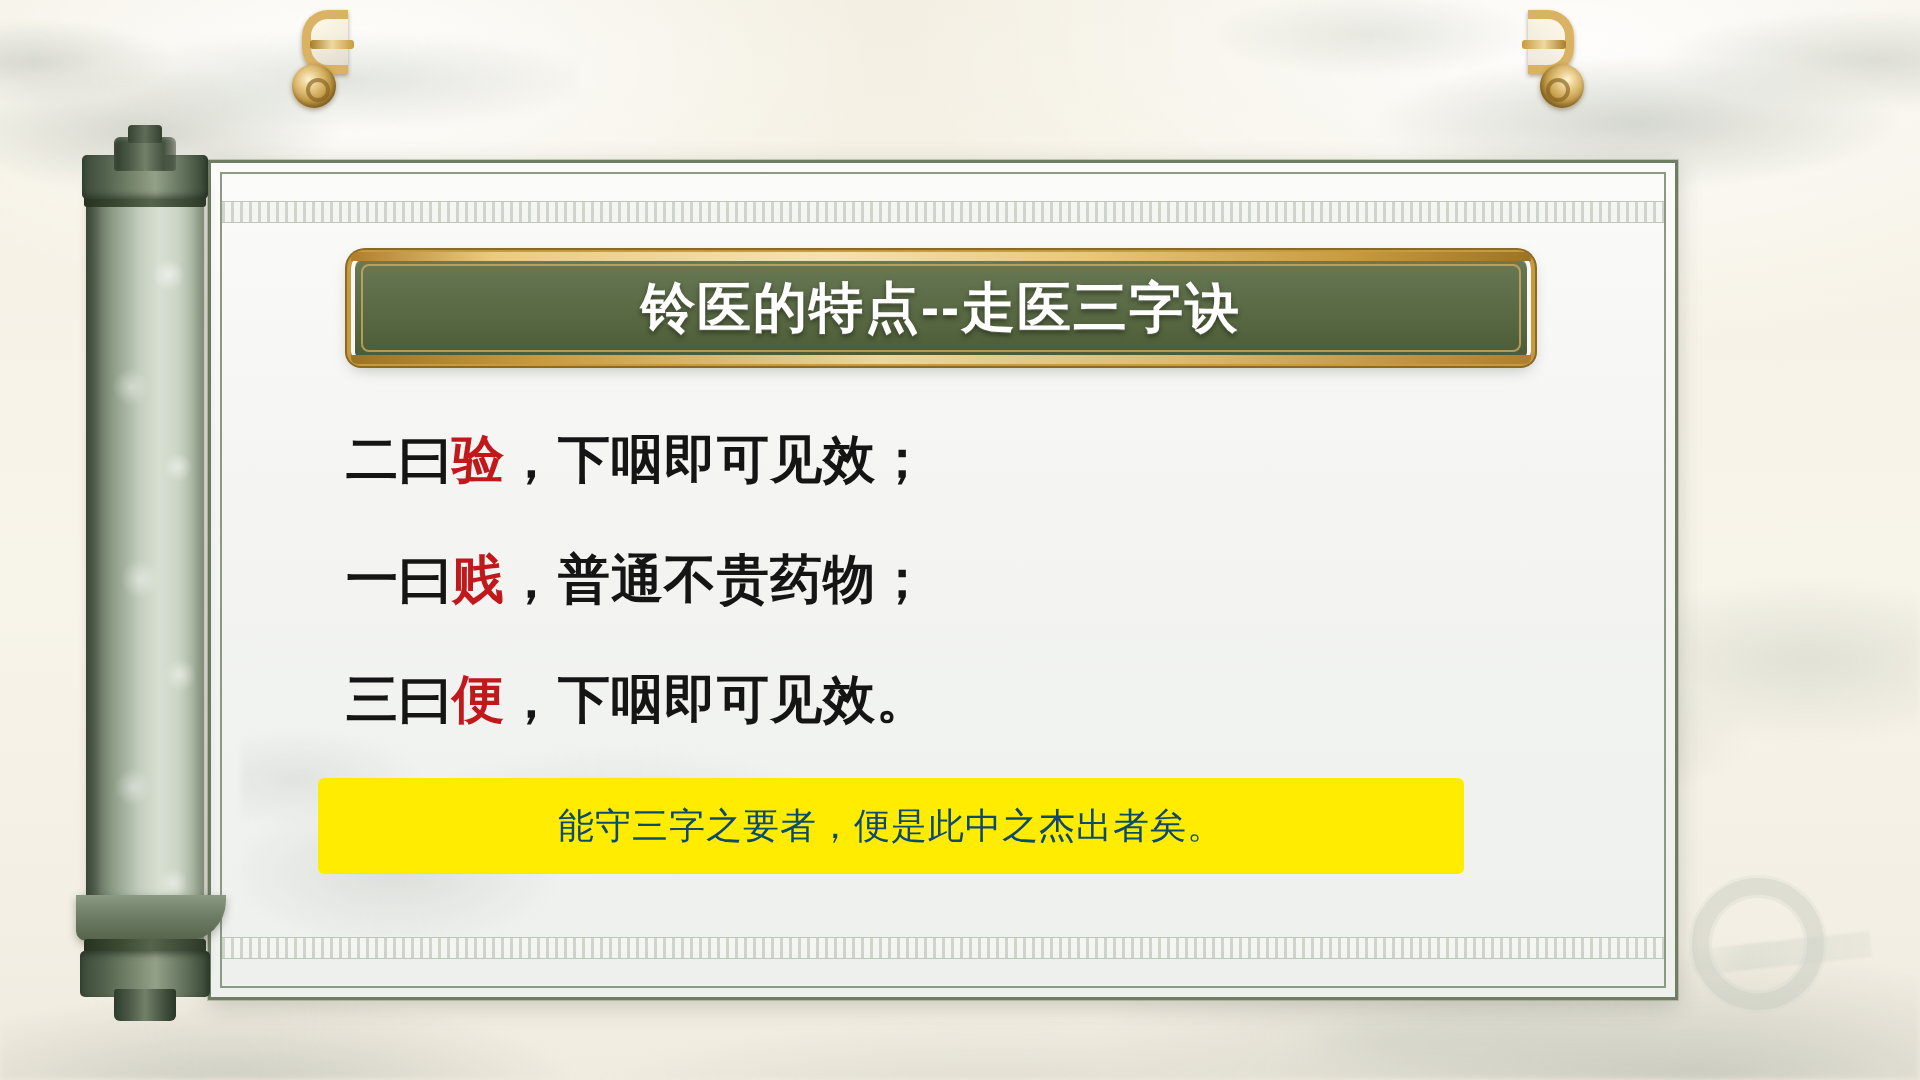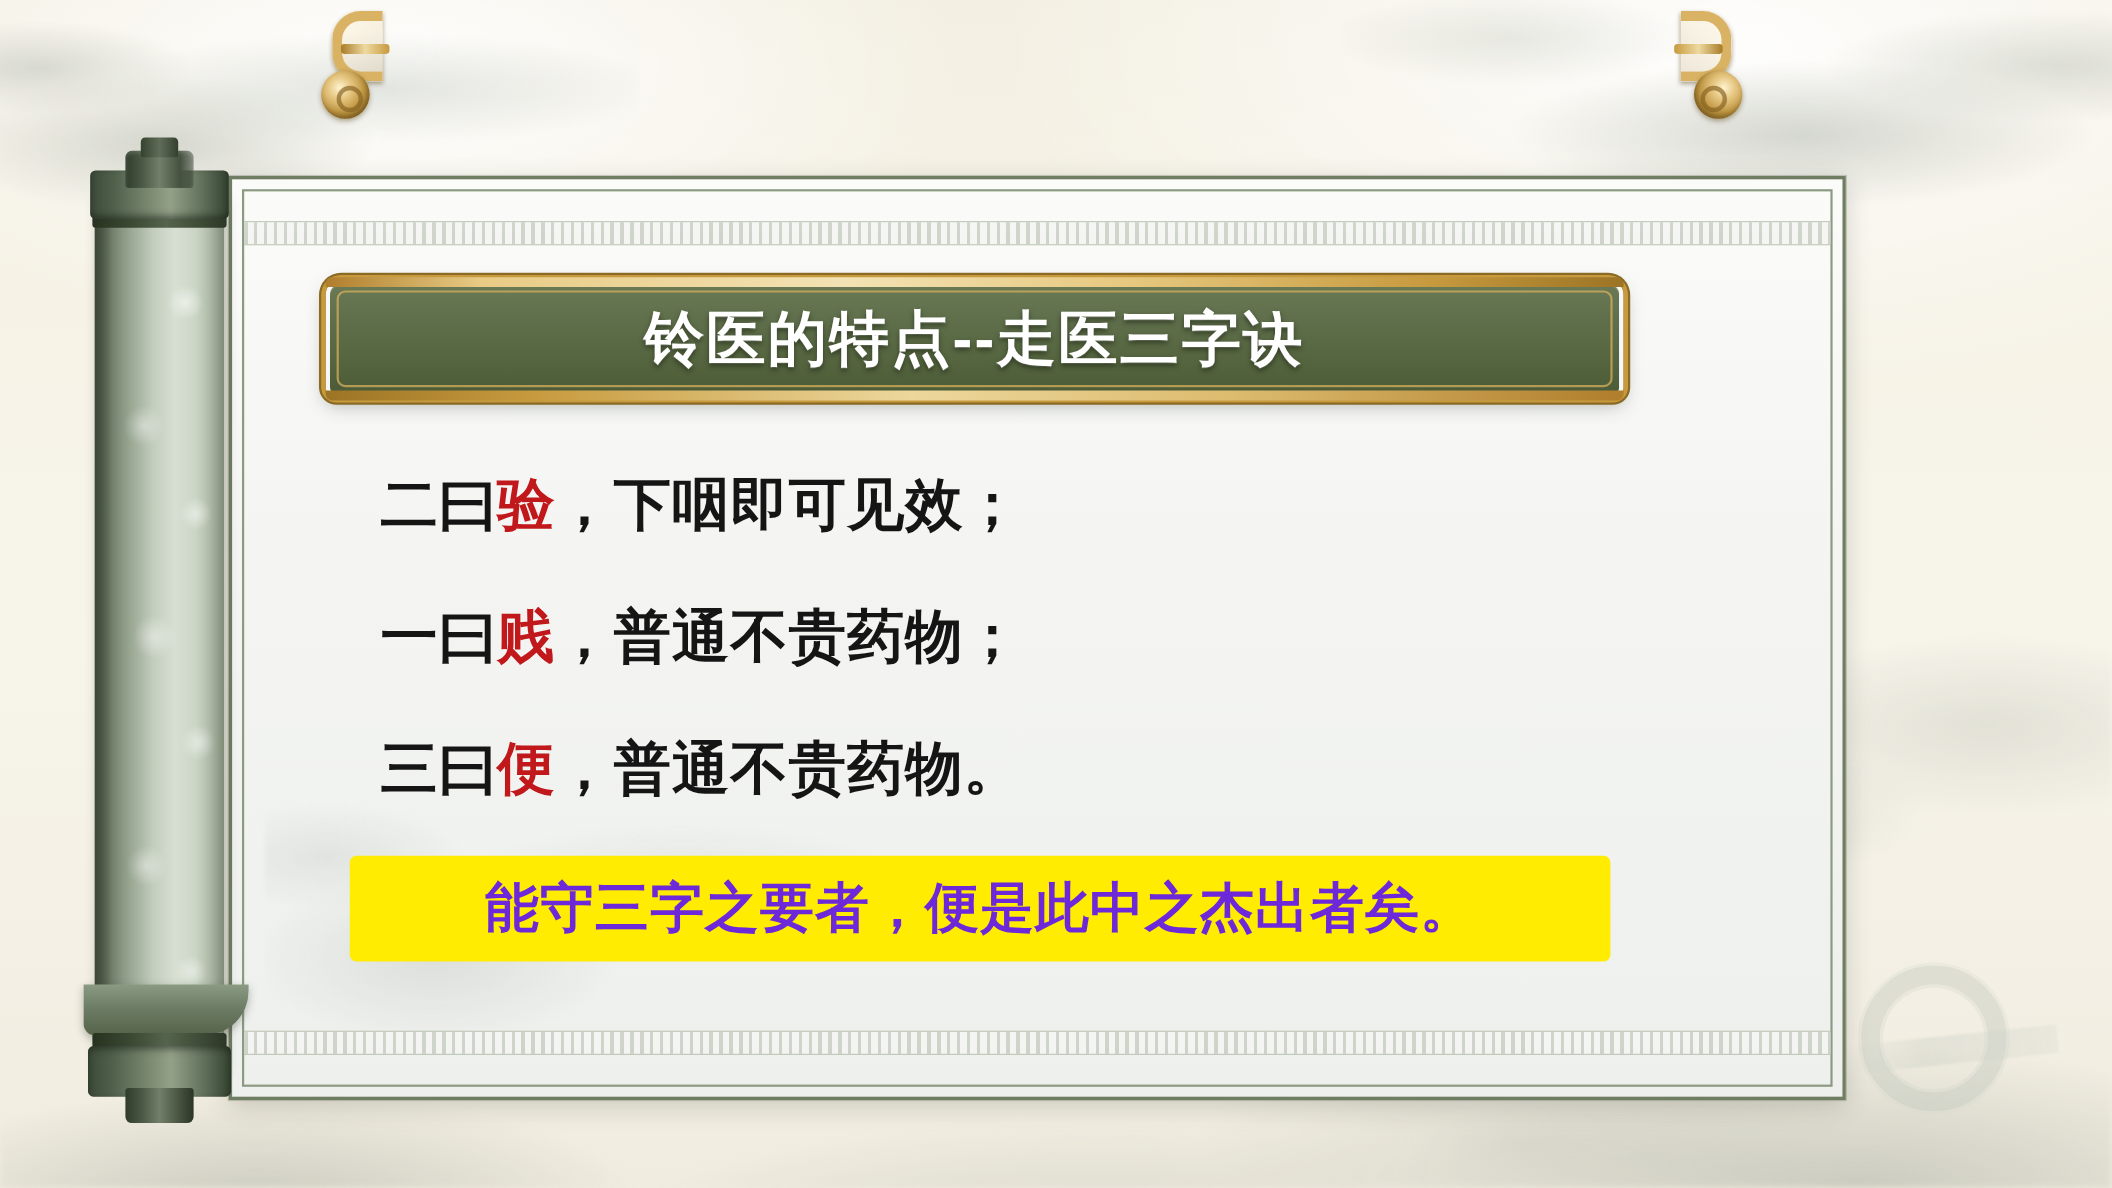--- a/index.html
+++ b/index.html
@@ -192,21 +192,21 @@
     position: absolute; left: 6px; bottom: 74px; width: 150px; height: 46px;
     border-radius: 0 0 40px 10px;
     background: linear-gradient(180deg, #8a9a83 0%, #6d7d66 45%, #566349 100%);
     box-shadow: 0 3px 8px rgba(50,60,45,.35);
   }
 
   
   #title-banner {
     position: absolute; left: 296px; top: 248px;
     width: 1290px; height: 120px;
-    display: flex; align-items: center; justify-content: flex-start;
+    display: flex; align-items: center; justify-content: center;
   }
   .plaque {
     position: relative;
     width: 1180px; height: 108px;
     border-radius: 14px 14px 10px 10px;
     background: linear-gradient(180deg, #6b7a55 0%, #60704c 30%, #55653f 70%, #4b5b37 100%);
     border: 4px solid transparent;
     background-clip: padding-box;
     box-shadow:
       0 0 0 4px #c79a3e,
@@ -291,22 +291,22 @@
 
   
   #highlight-box {
     position: absolute; left: 318px; top: 778px;
     width: 1146px; height: 96px;
     background: #ffec00;
     border-radius: 6px;
     display: flex; align-items: center; justify-content: center;
   }
   #highlight-box .hl-text {
-    font-size: 49px; font-weight: bold;
-    color: #6d28d9;
+    font-size: 36px; font-weight: normal;
+    color: #0c4a6e;
     letter-spacing: 1px;
     white-space: nowrap;
   }
 </style>
 </head>
 <body>
 
 <div id="slide">
 
   <div class="wash wash-tl"></div>
@@ -357,21 +357,21 @@
 
     <div class="text-line">
       <span>二曰</span><span class="kw">验</span><span>，下咽即可见效；</span>
     </div>
 
     <div class="text-line">
       <span>一曰</span><span class="kw">贱</span><span>，普通不贵药物；</span>
     </div>
 
     <div class="text-line">
-      <span>三曰</span><span class="kw">便</span><span>，普通不贵药物。</span>
+      <span>三曰</span><span class="kw">便</span><span>，下咽即可见效。</span>
     </div>
 
   </div>
 
   <div id="highlight-box">
     <span class="hl-text">能守三字之要者，便是此中之杰出者矣。</span>
   </div>
 
 </div>
 

